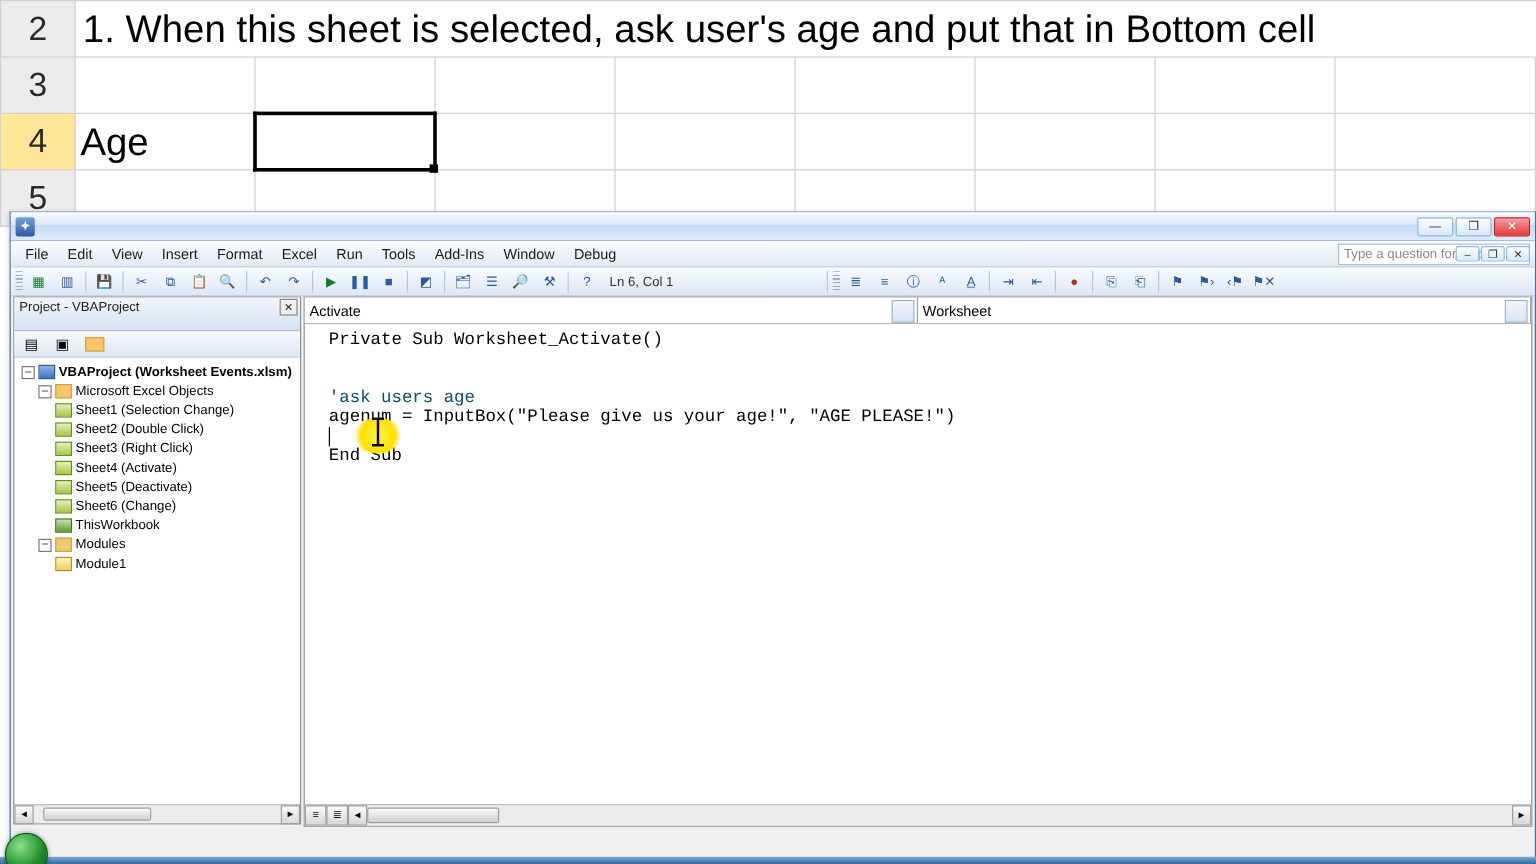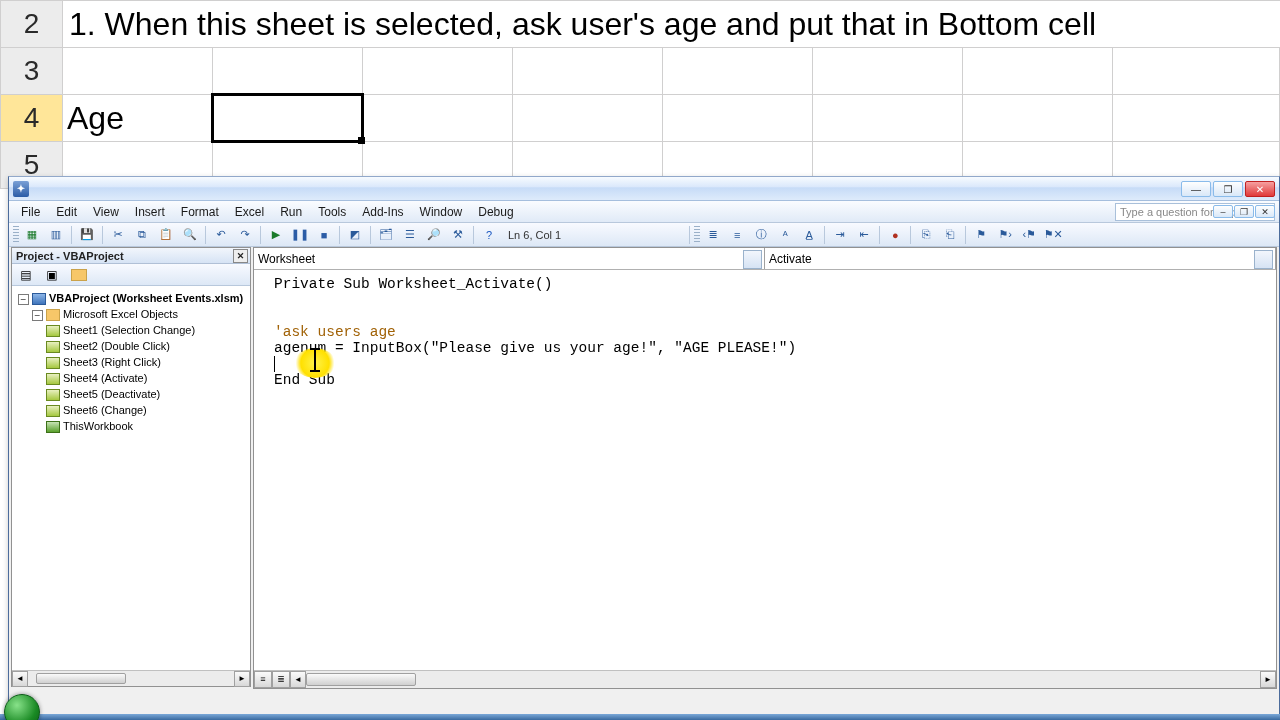--- a/index.html
+++ b/index.html
@@ -79,22 +79,22 @@
   .tbtn { width:22px;height:20px;border:1px solid transparent; display:inline-flex;align-items:center;justify-content:center; font-size:11px; color:#2a5a9a;}
   .tsep { width:1px;height:18px;background:#b8c8dc;margin:0 2px;}
   .tinfo { font-size:11px;color:#333;padding:0 6px; }
 
   
   .project-pane {
     position:absolute; left:2px; top:70px; width:240px; height:440px;
     border:1px solid #919191; background:#fff;
   }
   .project-pane .pp-title {
-    height:16px; background:linear-gradient(#f2f6fc,#d6e3f4);
-    border-bottom:1px solid #b0c0d6; font-size:11px; font-weight:bold;
+    height:28px; background:linear-gradient(#f2f6fc,#d6e3f4);
+    border-bottom:1px solid #b0c0d6; font-size:11px; font-weight:normal;
     color:#222; padding:2px 4px; position:relative;
   }
   .project-pane .pp-close {
     position:absolute; right:2px; top:1px; width:15px;height:14px;
     border:1px solid #888; background:#eee; text-align:center; font-size:9px; line-height:12px;
   }
   .project-pane .pp-toolbar {
     height:22px; background:linear-gradient(#f8faff,#dde8f6);
     border-bottom:1px solid #b8c8dc; display:flex; align-items:center; gap:6px; padding:0 4px;
   }
@@ -137,21 +137,21 @@
   .code-selectors .sel::after {
     content:""; position:absolute; right:2px; top:2px;width:17px;height:17px;
     background:linear-gradient(#f2f6fc,#d6e3f4);border:1px solid #9ab2cc;
   }
   .code-selectors .sel .dd-caret{position:absolute;right:8px;top:7px;border:4px solid transparent;border-top-color:#333;}
   .code-body {
     position:absolute; left:0; top:22px; right:0; bottom:18px; padding:6px 0 0 20px;
     font-family:"Courier New",monospace; font-size:14.5px; white-space:pre;
   }
   .code-body .kw { color:#000000; }
-  .code-body .cm { color:#a16207; }
+  .code-body .cm { color:#0c4a6e; }
   .code-body .caret-line { position:relative; }
   .code-body .text-cursor {
     display:inline-block; width:1px; height:16px; background:#000;
     vertical-align:text-bottom; animation: blink 1s step-end infinite;
   }
   @keyframes blink { 50% {opacity:0;} }
   .code-scroll { position:absolute;left:0;bottom:0;height:18px;right:0;background:#ececec;border-top:1px solid #c0c0c0;}
   .code-scroll .modebtn{position:absolute;top:0;width:18px;height:17px;border:1px solid #a0a0a0;background:linear-gradient(#fafafa,#d8d8d8);font-size:9px;text-align:center;line-height:15px;}
   .code-scroll .m1{left:0;} .code-scroll .m2{left:18px;}
   .code-scroll .arrow{position:absolute;top:0;width:16px;height:17px;border:1px solid #a0a0a0;background:linear-gradient(#fafafa,#d8d8d8);font-size:8px;text-align:center;line-height:15px;}
@@ -327,39 +327,44 @@
               <ul>
                 <li><span class="node-icon sheet"></span><span>Sheet1 (Selection Change)</span></li>
                 <li><span class="node-icon sheet"></span><span>Sheet2 (Double Click)</span></li>
                 <li><span class="node-icon sheet"></span><span>Sheet3 (Right Click)</span></li>
                 <li><span class="node-icon sheet"></span><span>Sheet4 (Activate)</span></li>
                 <li><span class="node-icon sheet"></span><span>Sheet5 (Deactivate)</span></li>
                 <li><span class="node-icon sheet"></span><span>Sheet6 (Change)</span></li>
                 <li><span class="node-icon wbk"></span><span>ThisWorkbook</span></li>
               </ul>
             </li>
+            <li><span class="twisty">−</span><span class="node-icon folder"></span><span>Modules</span>
+              <ul>
+                  <li><span class="node-icon mod"></span><span>Module1</span></li>
+                </ul>
+            </li>
           </ul>
         </li>
       </ul>
     </div>
     <div class="pp-scroll">
       <span class="arrow l">◄</span>
       <span class="thumb"></span>
       <span class="arrow r">►</span>
     </div>
   </div>
 
   <div class="code-area">
     <div class="code-selectors">
       <div class="sel">
-        <span>Worksheet</span>
+        <span>Activate</span>
         <span class="dd-caret"></span>
       </div>
       <div class="sel">
-        <span>Activate</span>
+        <span>Worksheet</span>
         <span class="dd-caret"></span>
       </div>
     </div>
 
     <div class="code-body"><span class="kw">Private Sub</span><span> Worksheet_Activate()</span>
 
 
 <span class="cm">'ask users age</span>
 <span>agenum = InputBox(</span><span>"Please give us your age!"</span><span>, </span><span>"AGE PLEASE!"</span><span>)</span>
 <span class="caret-line"><span class="text-cursor"></span></span>

